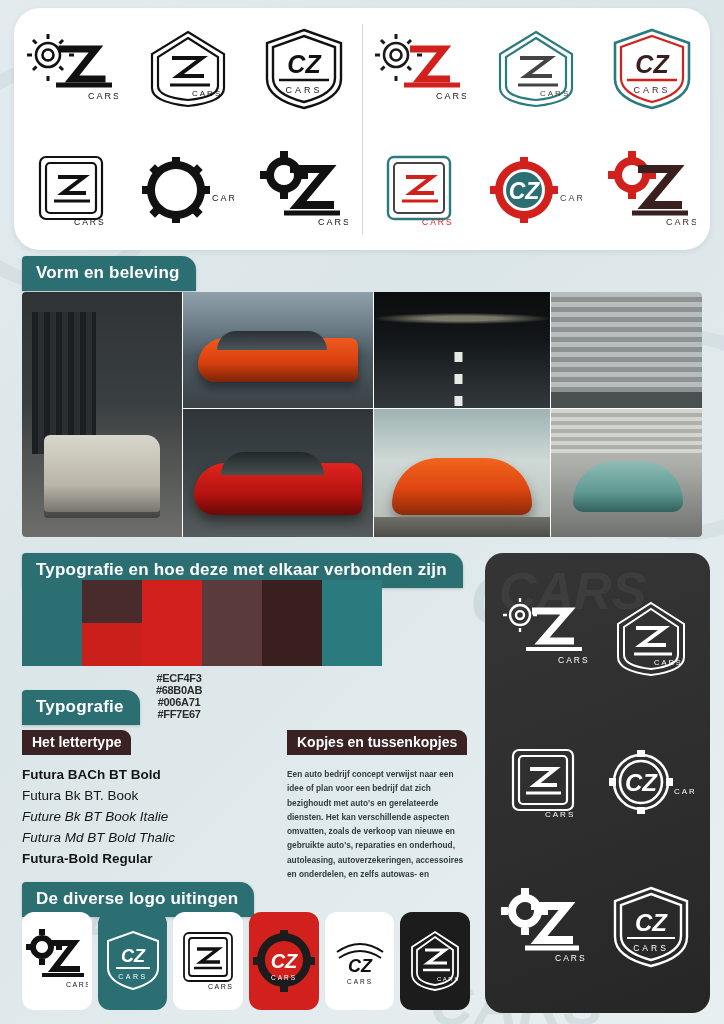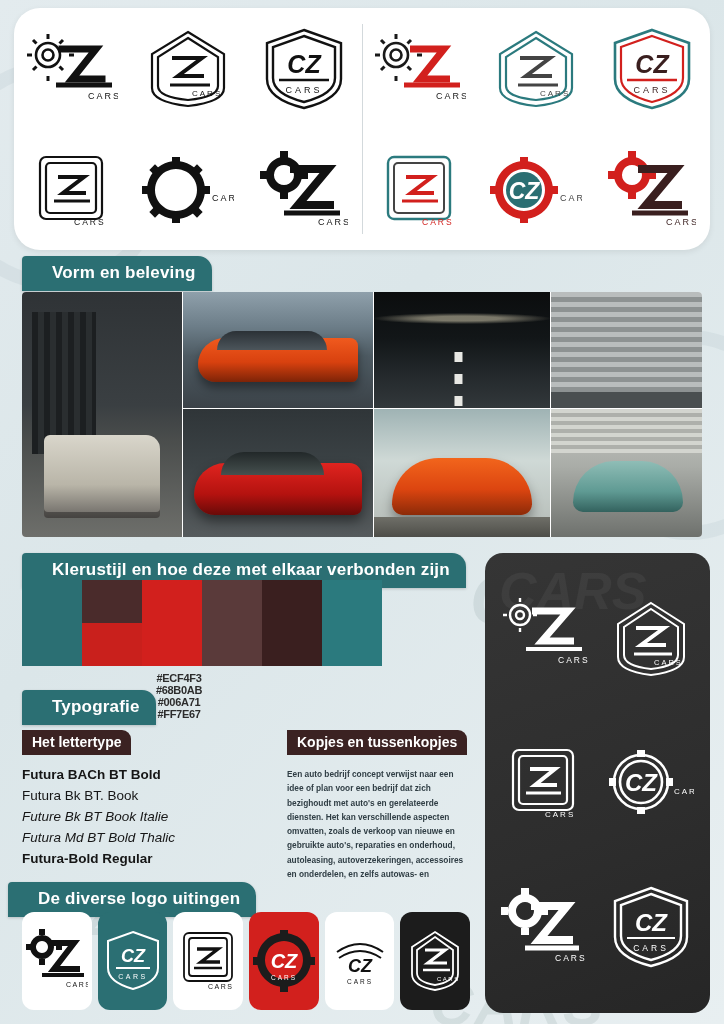--- a/index.html
+++ b/index.html
@@ -51,21 +51,21 @@
   .logo-cell { width: 96px; height: 94px; display: flex; align-items: center; justify-content: center; }
 
   
   .sec-head {
     position: absolute;
     background: #2b6f73;
     color: #ffffff;
     font-weight: bold;
     font-size: 17px;
     letter-spacing: 0.2px;
-    padding: 7px 16px 8px 30px;
+    padding: 7px 16px 8px 14px;
     border-top-right-radius: 14px;
     border-top-left-radius: 4px;
     box-shadow: 0 1px 3px rgba(0,0,0,0.18);
     white-space: nowrap;
   }
 
   
   .photo-wrap {
     position: absolute;
     left: 22px; top: 292px;
@@ -423,21 +423,21 @@
   <div class="photo-wrap">
     <div class="ph ph-garage" style="grid-column:1; grid-row:1 / span 2;"></div>
     <div class="ph ph-lambo" style="grid-column:2; grid-row:1;"></div>
     <div class="ph ph-tunnel" style="grid-column:3; grid-row:1;"></div>
     <div class="ph ph-shutter" style="grid-column:4; grid-row:1;"></div>
     <div class="ph ph-porsche" style="grid-column:2; grid-row:2;"></div>
     <div class="ph ph-beetle" style="grid-column:3; grid-row:2;"></div>
     <div class="ph ph-vwgreen" style="grid-column:4; grid-row:2;"></div>
   </div>
 
-  <div class="sec-head" style="left:22px; top:553px;">Klerustijl en hoe deze met elkaar verbonden zijn</div>
+  <div class="sec-head" style="left:22px; top:553px;">Typografie en hoe deze met elkaar verbonden zijn</div>
 
   <div class="palette-wrap">
     <div class="swatches">
       <div class="sw" style="background:#2b6f73;"></div>
       <div class="sw split">
         <div class="a" style="background:#4a2b2b;"></div>
         <div class="a" style="background:#c9201c;"></div>
       </div>
       <div class="sw" style="background:#d2201d;"></div>
       <div class="sw" style="background:#5a3a3a;"></div>
@@ -550,21 +550,21 @@
             <path d="M42 9 L72 20 V51 Q72 67 42 75 Q12 67 12 51 V20 Z"></path>
           </g>
           <text x="42" y="46" font-size="24" font-weight="bold" font-style="italic" text-anchor="middle" font-family="Liberation Sans" fill="#fff">CZ</text>
           <line x1="18" y1="53" x2="66" y2="53" stroke="#fff" stroke-width="2.2"></line>
           <text x="42" y="66" font-size="8.5" letter-spacing="3" text-anchor="middle" font-family="Liberation Sans" fill="#fff">CARS</text>
         </svg>
       </div>
     </div>
   </div>
 
-  <div class="sec-head" style="left:8px; top:882px;">De diverse logo uitingen</div>
+  <div class="sec-head" style="left:22px; top:882px;">De diverse logo uitingen</div>
 
   <div class="strip-wrap">
 
     <div class="chip chip-white">
       <svg width="62" height="64" viewBox="0 0 62 64">
         <g fill="#111">
           <path d="M16 6 a12 12 0 1 0 0.01 0 Z M16 12 a6 6 0 1 1 -0.01 0 Z"></path>
           <rect x="13" y="0" width="6" height="6"></rect>
             <rect x="13" y="30" width="6" height="6"></rect>
           <rect x="0" y="15" width="6" height="6"></rect>

